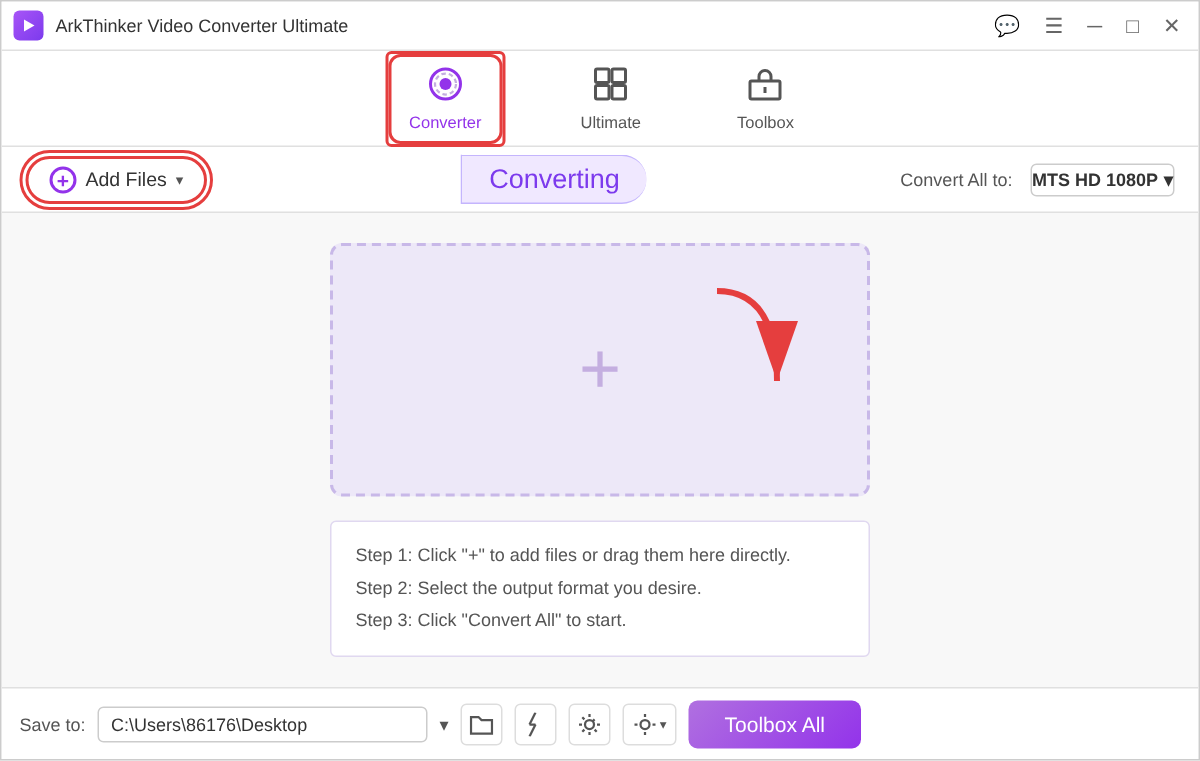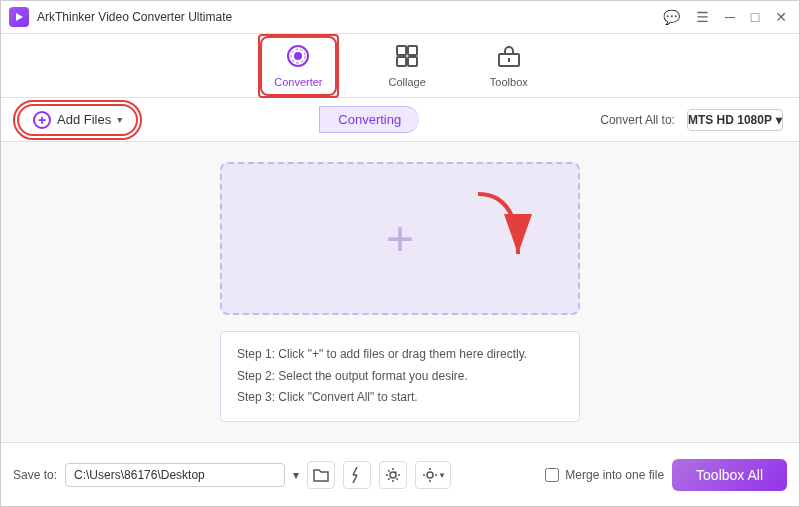--- a/index.html
+++ b/index.html
@@ -126,21 +126,21 @@
       flex: 1;
       display: flex;
       justify-content: center;
       gap: 0;
     }
     .tab-btn {
       padding: 5px 18px;
       border: 1px solid #ddd;
       background: white;
       cursor: pointer;
-      font-size: 13px;
+      font-size: 18px;
       color: #666;
       position: relative;
     }
     .tab-btn:first-child { border-radius: 20px 0 0 20px; border-right: none; }
     .tab-btn:last-child { border-radius: 0 20px 20px 0; }
     .tab-btn.active {
       background: #f0e8ff;
       color: #7c3aed;
       border-color: #c4b5fd;
     }
@@ -216,21 +216,21 @@
       font-size: 12px;
       color: #555;
       line-height: 1.8;
     }
 
     
     .footer {
       display: flex;
       align-items: center;
       background: #ffffff;
-      height: 64px;
+      height: 48px;
       padding: 0 12px;
       border-top: 1px solid #e0e0e0;
       flex-shrink: 0;
       gap: 8px;
     }
     .save-to-label {
       font-size: 12px;
       color: #555;
       white-space: nowrap;
     }
@@ -329,21 +329,21 @@
   </div>
   <div class="nav-item">
     <span class="nav-icon">
       <svg width="24" height="24" viewBox="0 0 24 24" fill="none">
         <rect x="2" y="2" width="9" height="9" rx="1" stroke="#555" stroke-width="2"></rect>
         <rect x="13" y="2" width="9" height="9" rx="1" stroke="#555" stroke-width="2"></rect>
         <rect x="2" y="13" width="9" height="9" rx="1" stroke="#555" stroke-width="2"></rect>
         <rect x="13" y="13" width="9" height="9" rx="1" stroke="#555" stroke-width="2"></rect>
       </svg>
     </span>
-    <span class="nav-label">Collage</span>
+    <span class="nav-label">Ultimate</span>
   </div>
   <div class="nav-item">
     <span class="nav-icon">
       <svg width="24" height="24" viewBox="0 0 24 24" fill="none">
         <rect x="2" y="10" width="20" height="12" rx="1" stroke="#555" stroke-width="2"></rect>
         <path d="M8 10V7a4 4 0 018 0v3" stroke="#555" stroke-width="2"></path>
         <line x1="12" y1="14" x2="12" y2="18" stroke="#555" stroke-width="2"></line>
       </svg>
     </span>
     <span class="nav-label">Toolbox</span>
@@ -418,21 +418,17 @@
     </svg>
   </div>
   <div class="footer-icon-btn" style="font-size:11px;gap:2px;width:36px;">
     <svg width="16" height="16" viewBox="0 0 16 16" fill="none">
       <circle cx="8" cy="8" r="3" stroke="#555" stroke-width="1.5"></circle>
       <path d="M8 1v2M8 13v2M1 8h2M13 8h2" stroke="#555" stroke-width="1.5"></path>
     </svg>
     <span style="font-size:9px;">▾</span>
   </div>
 
-  <div class="merge-container">
-    <input type="checkbox" class="merge-checkbox" style="">
-    <span class="merge-label">Merge into one file</span>
-  </div>
 
   <button class="convert-all-btn">
     <span>Toolbox All</span>
   </button>
 </div>
 
 </body></html>

